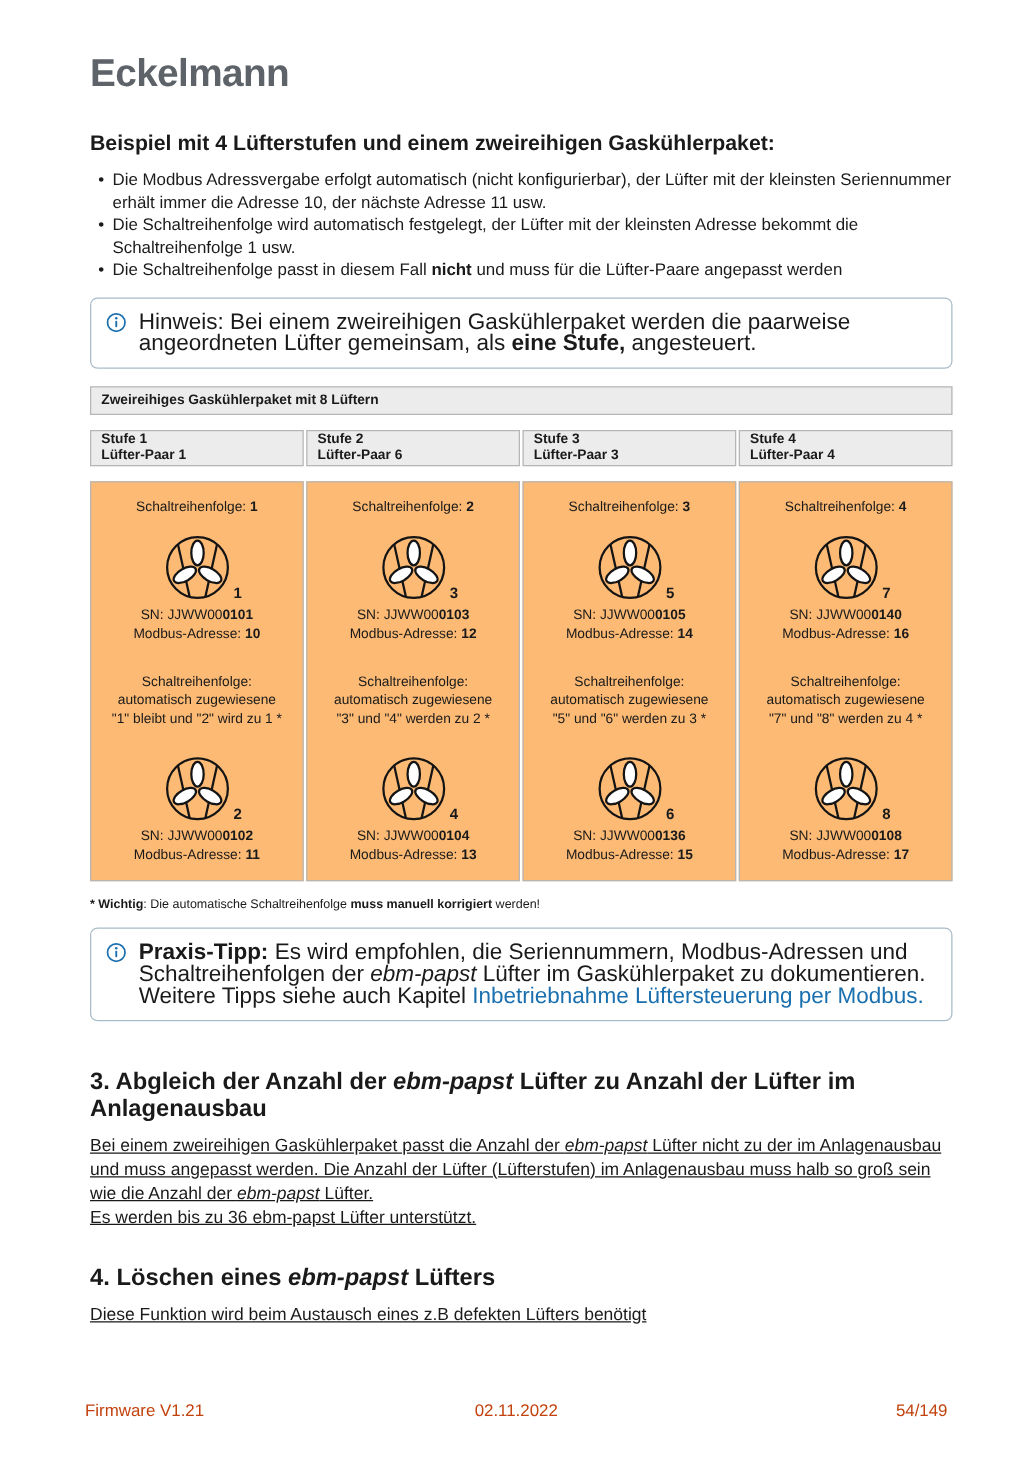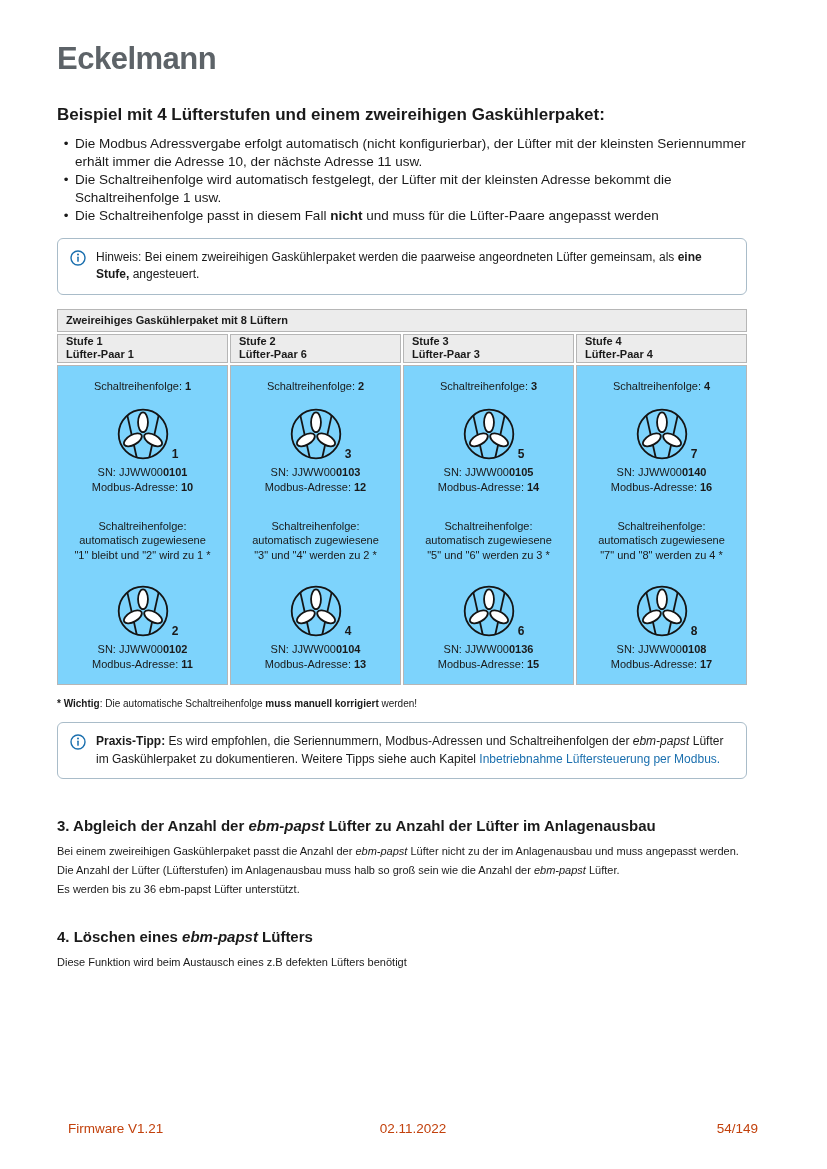--- a/index.html
+++ b/index.html
@@ -1,67 +1,67 @@
 <!DOCTYPE html>
 <html><head>
 <meta charset="utf-8">
 <style>
   * { margin:0; padding:0; box-sizing:border-box; }
   html,body { background:#fff; }
   .page {
     position:relative; width:827px; height:1169px; background:#fff;
     font-family:"Liberation Sans", sans-serif; color:#1a1a1a; overflow:hidden;
   }
-  .content { position:absolute; left:57px; top:0; width:690px; }
+  .content { position:absolute; left:72px; top:0; width:690px; }
 
   .logo {
     margin-top:42px; font-size:31px; font-weight:bold; color:#5d6368;
     letter-spacing:-0.5px; line-height:34px;
   }
 
   .intro-heading { margin-top:29px; font-size:17px; font-weight:bold; }
 
   .bullets { margin-top:10px; }
   .bullet { display:flex; font-size:13.5px; line-height:17.5px; margin-bottom:1px; }
   .bullet .dot { width:18px; flex:0 0 18px; text-align:center; }
   .bullet .btxt { flex:1; }
 
   .note-box {
     margin-top:13px; border:1px solid #a9bcc9; border-radius:6px;
     padding:10px 14px 10px 12px; display:flex; align-items:flex-start;
-    font-size:12px; line-height:17.5px;
+    font-size:18px; line-height:17.5px;
   }
   .note-box .info-icon { flex:0 0 16px; margin:1px 10px 0 0; }
 
-  .tbl { margin-top:14px; display:grid; gap:2px; font-size:11px; }
+  .tbl { margin-top:14px; display:grid; gap:12px; font-size:11px; }
   .tbl-title {
     background:#ececec; border:1px solid #b6b6b6; font-weight:bold;
     padding:4px 8px; line-height:13px;
   }
   .tbl-head { display:grid; grid-template-columns:repeat(4,1fr); gap:2px; }
   .hcell {
     background:#ececec; border:1px solid #b6b6b6; font-weight:bold;
     padding:0 8px; line-height:13.5px;
   }
   .tbl-body { display:grid; grid-template-columns:repeat(4,1fr); gap:2px; }
   .bcol {
-    border:1px solid #b6b6b6; background:#7dd3fc; text-align:center;
+    border:1px solid #b6b6b6; background:#fdba74; text-align:center;
     padding:13px 4px 12px; line-height:14px;
   }
   .schalt-line { margin-bottom:14px; }
   .fan { position:relative; width:80px; margin:0 auto; height:58px; }
   .fan-svg { display:block; width:54px; height:54px; margin:0 auto; }
   .fan-num { position:absolute; right:4px; bottom:4px; font-size:12px; font-weight:bold; }
   .fan-line { line-height:15px; }
   .mid-block { margin:24px 0 22px; line-height:14.5px; }
 
   .wichtig { margin-top:13px; font-size:10px; }
 
-  .para-heading { font-size:15px; font-weight:bold; }
-  .para { font-size:11px; line-height:19px; margin-top:8px; }
+  .para-heading { font-size:19px; font-weight:bold; }
+  .para { font-size:14px; line-height:19px; margin-top:8px;text-decoration:underline; }
   .s3 { margin-top:38px; }
   .s4 { margin-top:29px; }
 
   .link { color:#1a6fae; text-decoration:none; cursor:pointer; }
 
   .footer {
     position:absolute; left:68px; top:1121px; width:690px;
     display:flex; font-size:13.5px; color:#c2410c;
   }
   .f-left { flex:1; text-align:left; }

